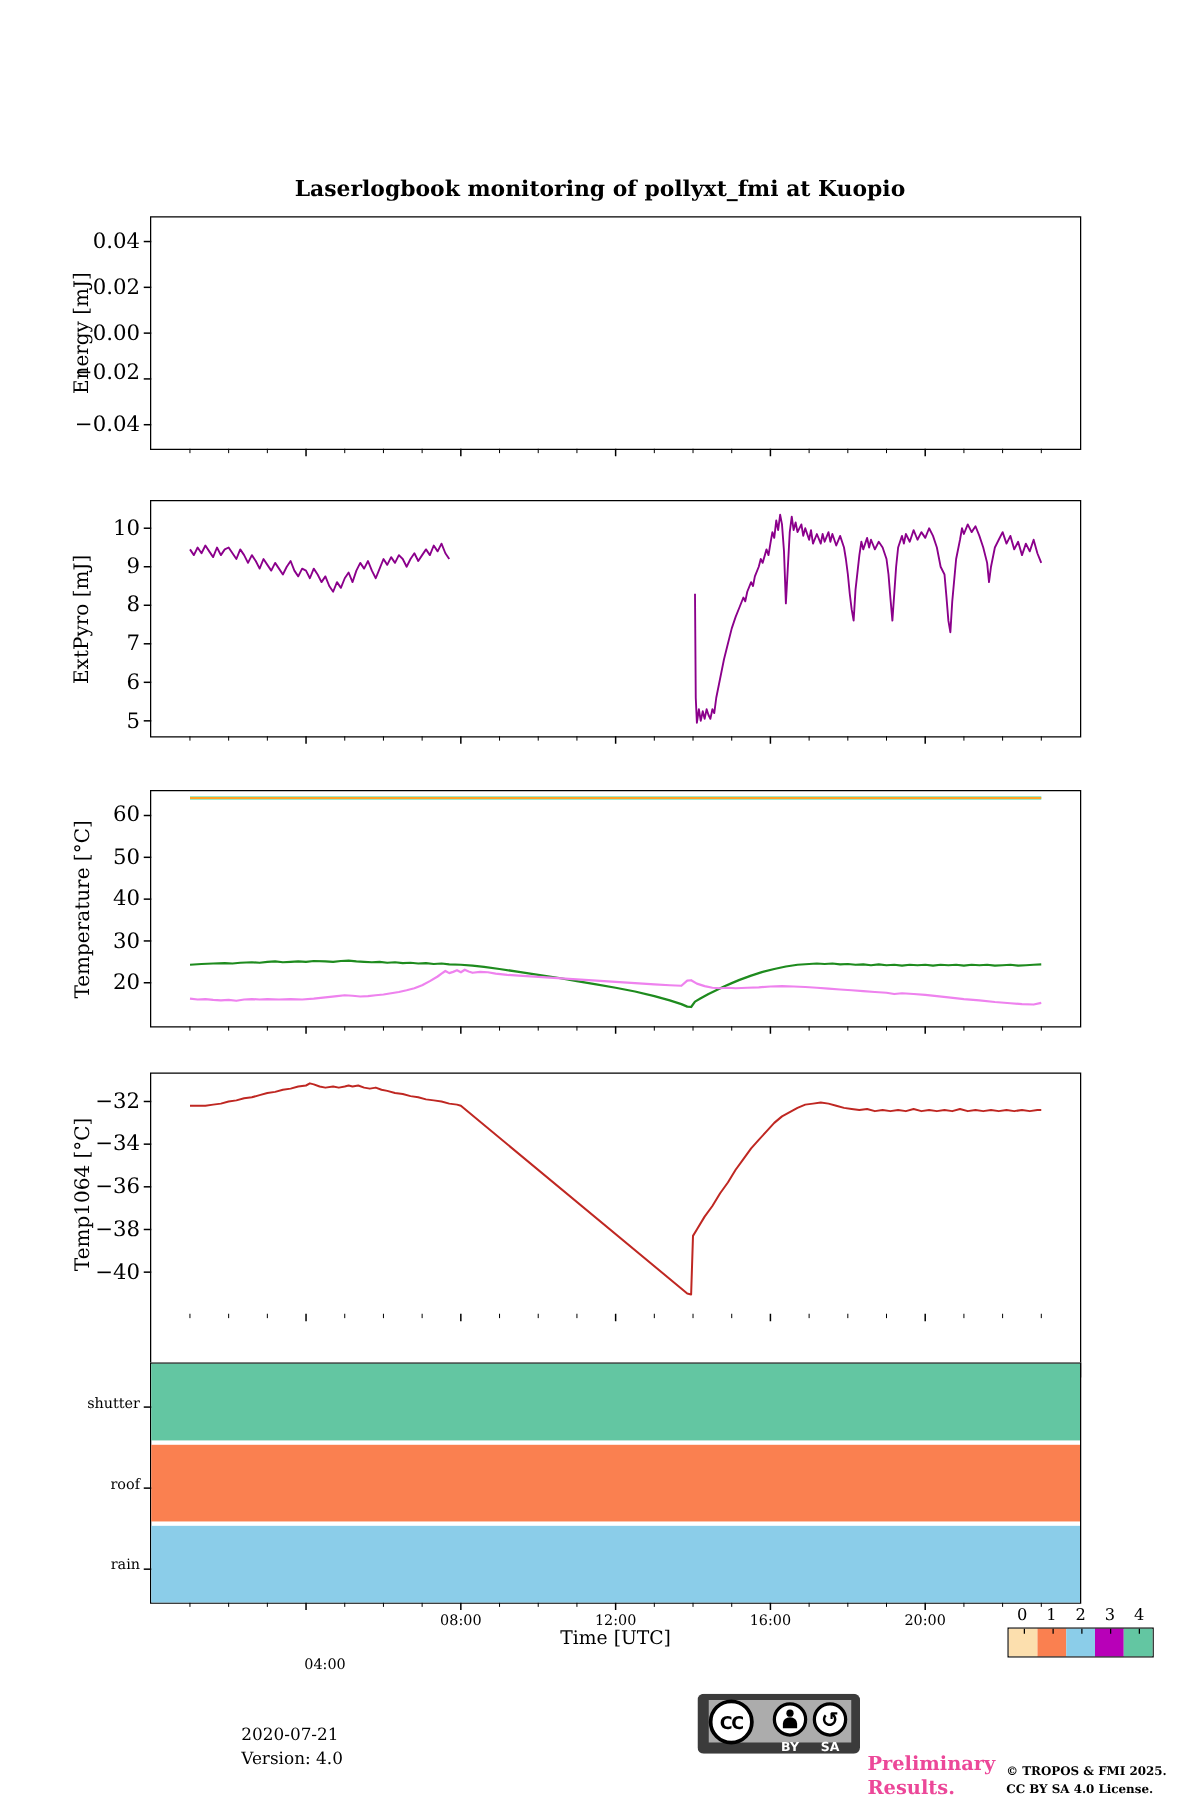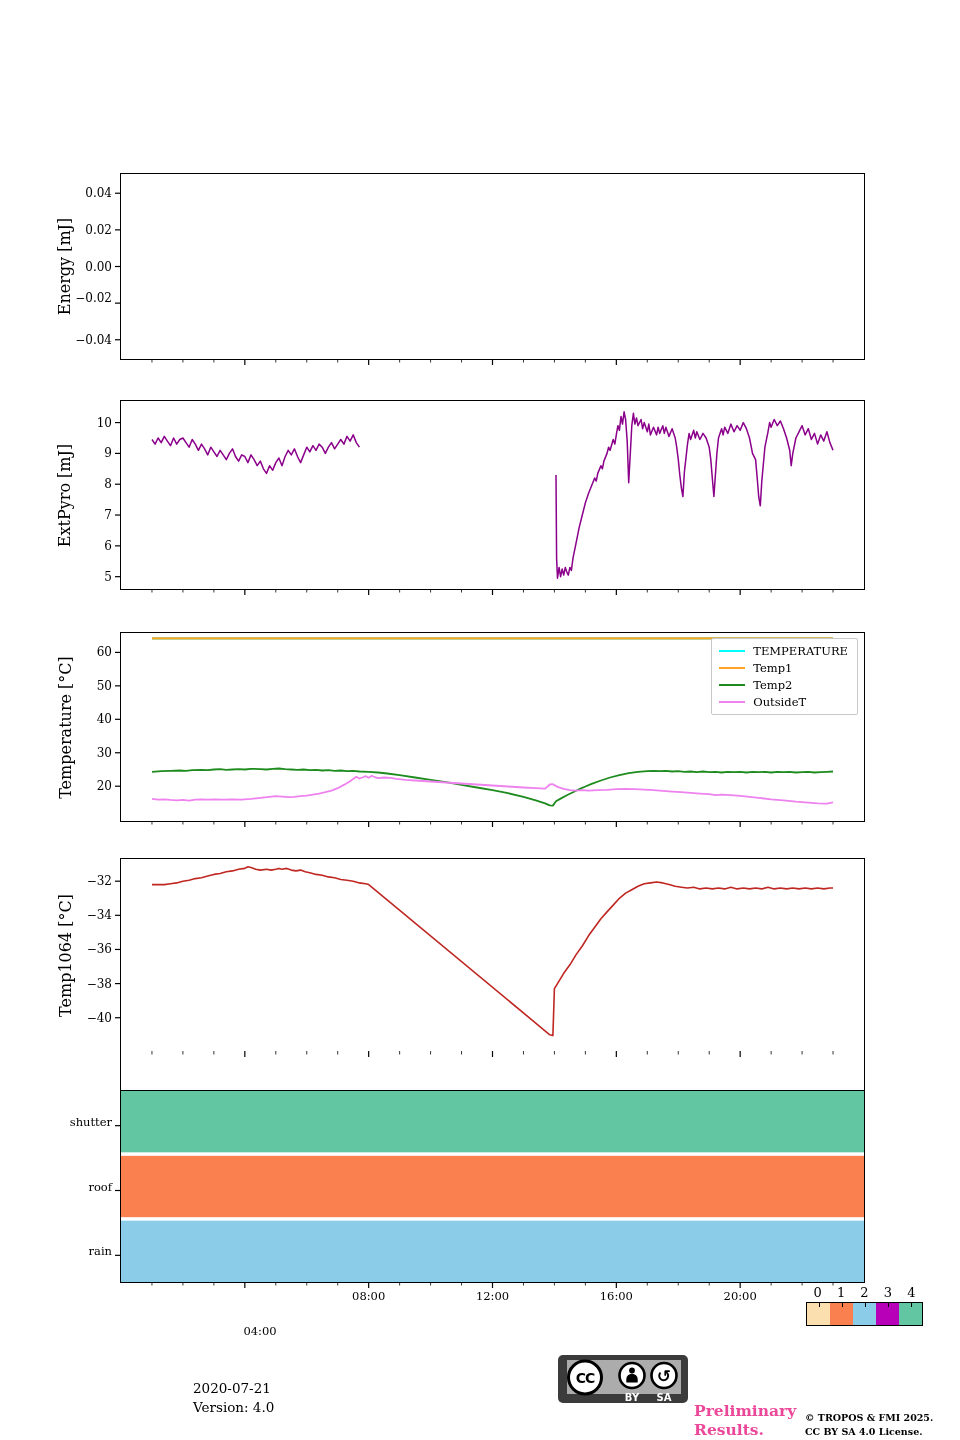--- a/index.html
+++ b/index.html
@@ -9,21 +9,21 @@
                font-size:17.5px; font-weight:bold; }
   .panel { position:absolute; left:120px; width:745px; border:1.5px solid #000;
            box-sizing:border-box; background:#fff; }
   .panel svg { position:absolute; left:0; top:0; overflow:visible; display:block; }
   #p-energy { top:173px; height:187px; }
   #p-extpyro { top:400px; height:190px; }
   #p-temperature { top:632px; height:190px; }
   #p-temp1064 { top:858px; height:244px; }
   #p-status { top:1090px; height:193px; }
   .ytick-label { position:absolute; right:calc(100% + 9px); transform:translateY(-50%);
-                 font-size:12px; white-space:nowrap; }
+                 font-size:17px; white-space:nowrap; }
   .xtick-label { position:absolute; top:calc(100% + 7px); transform:translateX(-50%);
                  font-size:11.5px; white-space:nowrap; }
   .cat-label { position:absolute; right:calc(100% + 9px); transform:translateY(-50%);
                font-size:11.5px; white-space:nowrap; }
   .ylabel-wrap { position:absolute; left:50px; width:30px; display:flex;
                  align-items:center; justify-content:center; }
   .ylabel-wrap span { transform:rotate(-90deg); white-space:nowrap; font-size:16px; }
   #yl-energy { top:173px; height:187px; }
   #yl-extpyro { top:400px; height:190px; }
   #yl-temperature { top:632px; height:190px; }
@@ -45,20 +45,21 @@
   .preliminary { position:absolute; left:694px; top:1401px; font-size:15.5px; font-weight:bold;
                  line-height:19px; }
   .copyright { position:absolute; left:805px; top:1411px; font-size:9.5px; font-weight:bold;
                line-height:13.5px; }
 </style>
 </head>
 <body>
 
 <div class="figure">
 
+  <div class="fig-title">Laserlogbook monitoring of pollyxt_fmi at Kuopio</div>
 
   <div class="ylabel-wrap" id="yl-energy">
     <span>Energy [mJ]</span>
     </div>
   <div class="ylabel-wrap" id="yl-extpyro">
     <span>ExtPyro [mJ]</span>
     </div>
   <div class="ylabel-wrap" id="yl-temperature">
     <span>Temperature [°C]</span>
     </div>
@@ -177,38 +178,20 @@
         <path d="M31.0 5.4L712.0 5.4" fill="none" stroke="#00ffff" stroke-width="2.4" stroke-linejoin="round"></path>
         <path d="M31.0 5.4L712.0 5.4" fill="none" stroke="#ffa424" stroke-width="2.1" stroke-linejoin="round"></path>
         <path d="M31.0 138.8L40.2 138.2L49.5 137.8L58.8 137.5L65.0 137.8L71.2 137.2L80.5 136.8L86.7 137.2L92.9 136.5L99.1 136.1L105.3 136.8L111.5 136.5L117.6 136.1L123.8 136.5L130.0 135.8L139.3 136.1L145.5 136.5L151.7 135.8L157.9 135.5L164.1 136.1L170.3 136.5L176.5 136.8L182.7 136.5L188.8 137.2L195.0 136.8L201.2 137.5L207.4 137.2L213.6 137.8L219.8 137.5L226.0 138.2L232.2 137.8L238.4 138.5L247.7 138.8L257.0 139.5L266.2 140.5L278.6 142.2L294.1 144.5L309.6 146.9L325.1 149.2L340.5 151.9L356.0 154.5L371.5 157.2L387.0 160.2L402.5 163.9L414.8 167.3L424.1 170.3L428.8 172.3L431.9 172.6L435.0 168.3L439.6 165.6L445.8 162.2L452.0 159.2L458.2 156.2L464.4 153.5L470.6 150.9L479.9 147.5L489.1 144.5L498.4 142.2L507.7 140.2L517.0 138.8L526.3 138.2L532.5 137.8L538.7 138.2L544.9 137.8L551.1 138.5L557.3 138.2L563.4 138.8L569.6 138.5L575.8 139.2L582.0 138.5L588.2 139.2L594.4 138.8L600.6 139.5L606.8 138.8L613.0 139.2L619.2 138.8L625.4 139.5L631.5 138.8L637.7 139.2L643.9 138.8L650.1 139.5L656.3 138.8L662.5 139.2L668.7 138.8L674.9 139.5L681.1 139.2L687.3 138.8L693.5 139.5L699.7 139.2L705.9 138.8L712.0 138.5" fill="none" stroke="#1e8b1e" stroke-width="1.8" stroke-linejoin="round"></path>
         <path d="M31.0 165.9L37.1 166.6L43.3 166.3L49.5 166.9L55.7 167.3L61.9 166.9L68.1 167.6L74.3 166.6L80.5 166.3L86.7 166.6L92.9 166.3L102.2 166.6L111.5 166.3L120.7 166.6L130.0 165.9L139.3 164.9L148.6 163.9L154.8 163.2L161.0 163.6L167.2 164.2L173.4 163.9L179.6 163.2L185.8 162.6L191.9 161.6L198.1 160.6L204.3 159.2L210.5 157.6L216.7 155.2L222.9 151.9L229.1 148.2L232.2 145.9L235.3 143.8L238.4 145.5L241.5 144.5L244.6 143.2L247.7 144.8L250.8 142.8L253.9 144.2L257.0 145.2L263.1 144.5L269.3 144.8L275.5 145.9L284.8 146.9L294.1 147.5L309.6 148.5L325.1 149.5L340.5 150.5L356.0 151.5L371.5 152.5L387.0 153.5L402.5 154.5L414.8 155.2L424.1 155.6L428.8 151.5L431.9 151.2L436.5 153.9L442.7 155.9L448.9 157.2L455.1 157.6L461.3 157.2L467.5 157.6L476.8 157.2L486.0 156.9L495.3 156.2L504.6 155.9L513.9 156.2L523.2 156.6L532.5 157.2L541.8 157.9L551.1 158.6L560.3 159.2L569.6 159.9L578.9 160.6L588.2 161.2L594.4 162.2L600.6 161.6L609.9 162.2L619.2 162.9L628.5 163.9L637.7 164.9L650.1 166.3L662.5 167.3L674.9 168.6L687.3 169.6L696.6 170.3L705.9 170.6L712.0 169.3" fill="none" stroke="#ee82ee" stroke-width="1.8" stroke-linejoin="round"></path>
       </svg>
       <div class="ytick-label" style="top: 19.4021px;">60</div>
       <div class="ytick-label" style="top: 52.8541px;">50</div>
       <div class="ytick-label" style="top: 86.306px;">40</div>
       <div class="ytick-label" style="top: 119.758px;">30</div>
       <div class="ytick-label" style="top: 153.21px;">20</div>
-      <div class="legend">
-        <div class="legend-row">
-          <div class="legend-swatch" style="height: 2.4px; background: rgb(0, 255, 255);"></div>
-          <span>TEMPERATURE</span>
-        </div>
-        <div class="legend-row">
-          <div class="legend-swatch" style="height: 2.1px; background: rgb(255, 164, 36);"></div>
-          <span>Temp1</span>
-        </div>
-        <div class="legend-row">
-          <div class="legend-swatch" style="height: 2px; background: rgb(30, 139, 30);"></div>
-          <span>Temp2</span>
-        </div>
-        <div class="legend-row">
-          <div class="legend-swatch" style="height: 2px; background: rgb(238, 130, 238);"></div>
-          <span>OutsideT</span>
-        </div>
-      </div>
     </div>
   <div class="panel" id="p-temp1064">
       <svg width="743" height="192">
         <line x1="30.958333333333332" y1="192" x2="30.958333333333332" y2="195.5" stroke="#000" stroke-width="0.8"></line>
         <line x1="61.916666666666664" y1="192" x2="61.916666666666664" y2="195.5" stroke="#000" stroke-width="0.8"></line>
         <line x1="92.875" y1="192" x2="92.875" y2="195.5" stroke="#000" stroke-width="0.8"></line>
         <line x1="123.83333333333333" y1="192" x2="123.83333333333333" y2="198" stroke="#000" stroke-width="1.2"></line>
         <line x1="154.79166666666669" y1="192" x2="154.79166666666669" y2="195.5" stroke="#000" stroke-width="0.8"></line>
         <line x1="185.75" y1="192" x2="185.75" y2="195.5" stroke="#000" stroke-width="0.8"></line>
         <line x1="216.70833333333334" y1="192" x2="216.70833333333334" y2="195.5" stroke="#000" stroke-width="0.8"></line>
@@ -276,20 +259,21 @@
       <div class="xtick-label" style="left: 139px; margin-top: 35px;">04:00</div>
       <div class="xtick-label" style="left: 247.667px;">08:00</div>
       <div class="xtick-label" style="left: 371.5px;">12:00</div>
       <div class="xtick-label" style="left: 495.333px;">16:00</div>
       <div class="xtick-label" style="left: 619.167px;">20:00</div>
       <div class="cat-label" style="top: 30.6667px;">shutter</div>
       <div class="cat-label" style="top: 95.5px;">roof</div>
       <div class="cat-label" style="top: 160.333px;">rain</div>
     </div>
 
+  <div class="xaxis-label">Time [UTC]</div>
 
   <div id="colorbar">
       <div class="cb-seg" style="background: rgb(252, 223, 174);">
         <div class="cb-tickmark"></div>
       </div>
       <div class="cb-seg" style="background: rgb(250, 128, 80);">
         <div class="cb-tickmark"></div>
       </div>
       <div class="cb-seg" style="background: rgb(139, 205, 233);">
         <div class="cb-tickmark"></div>

